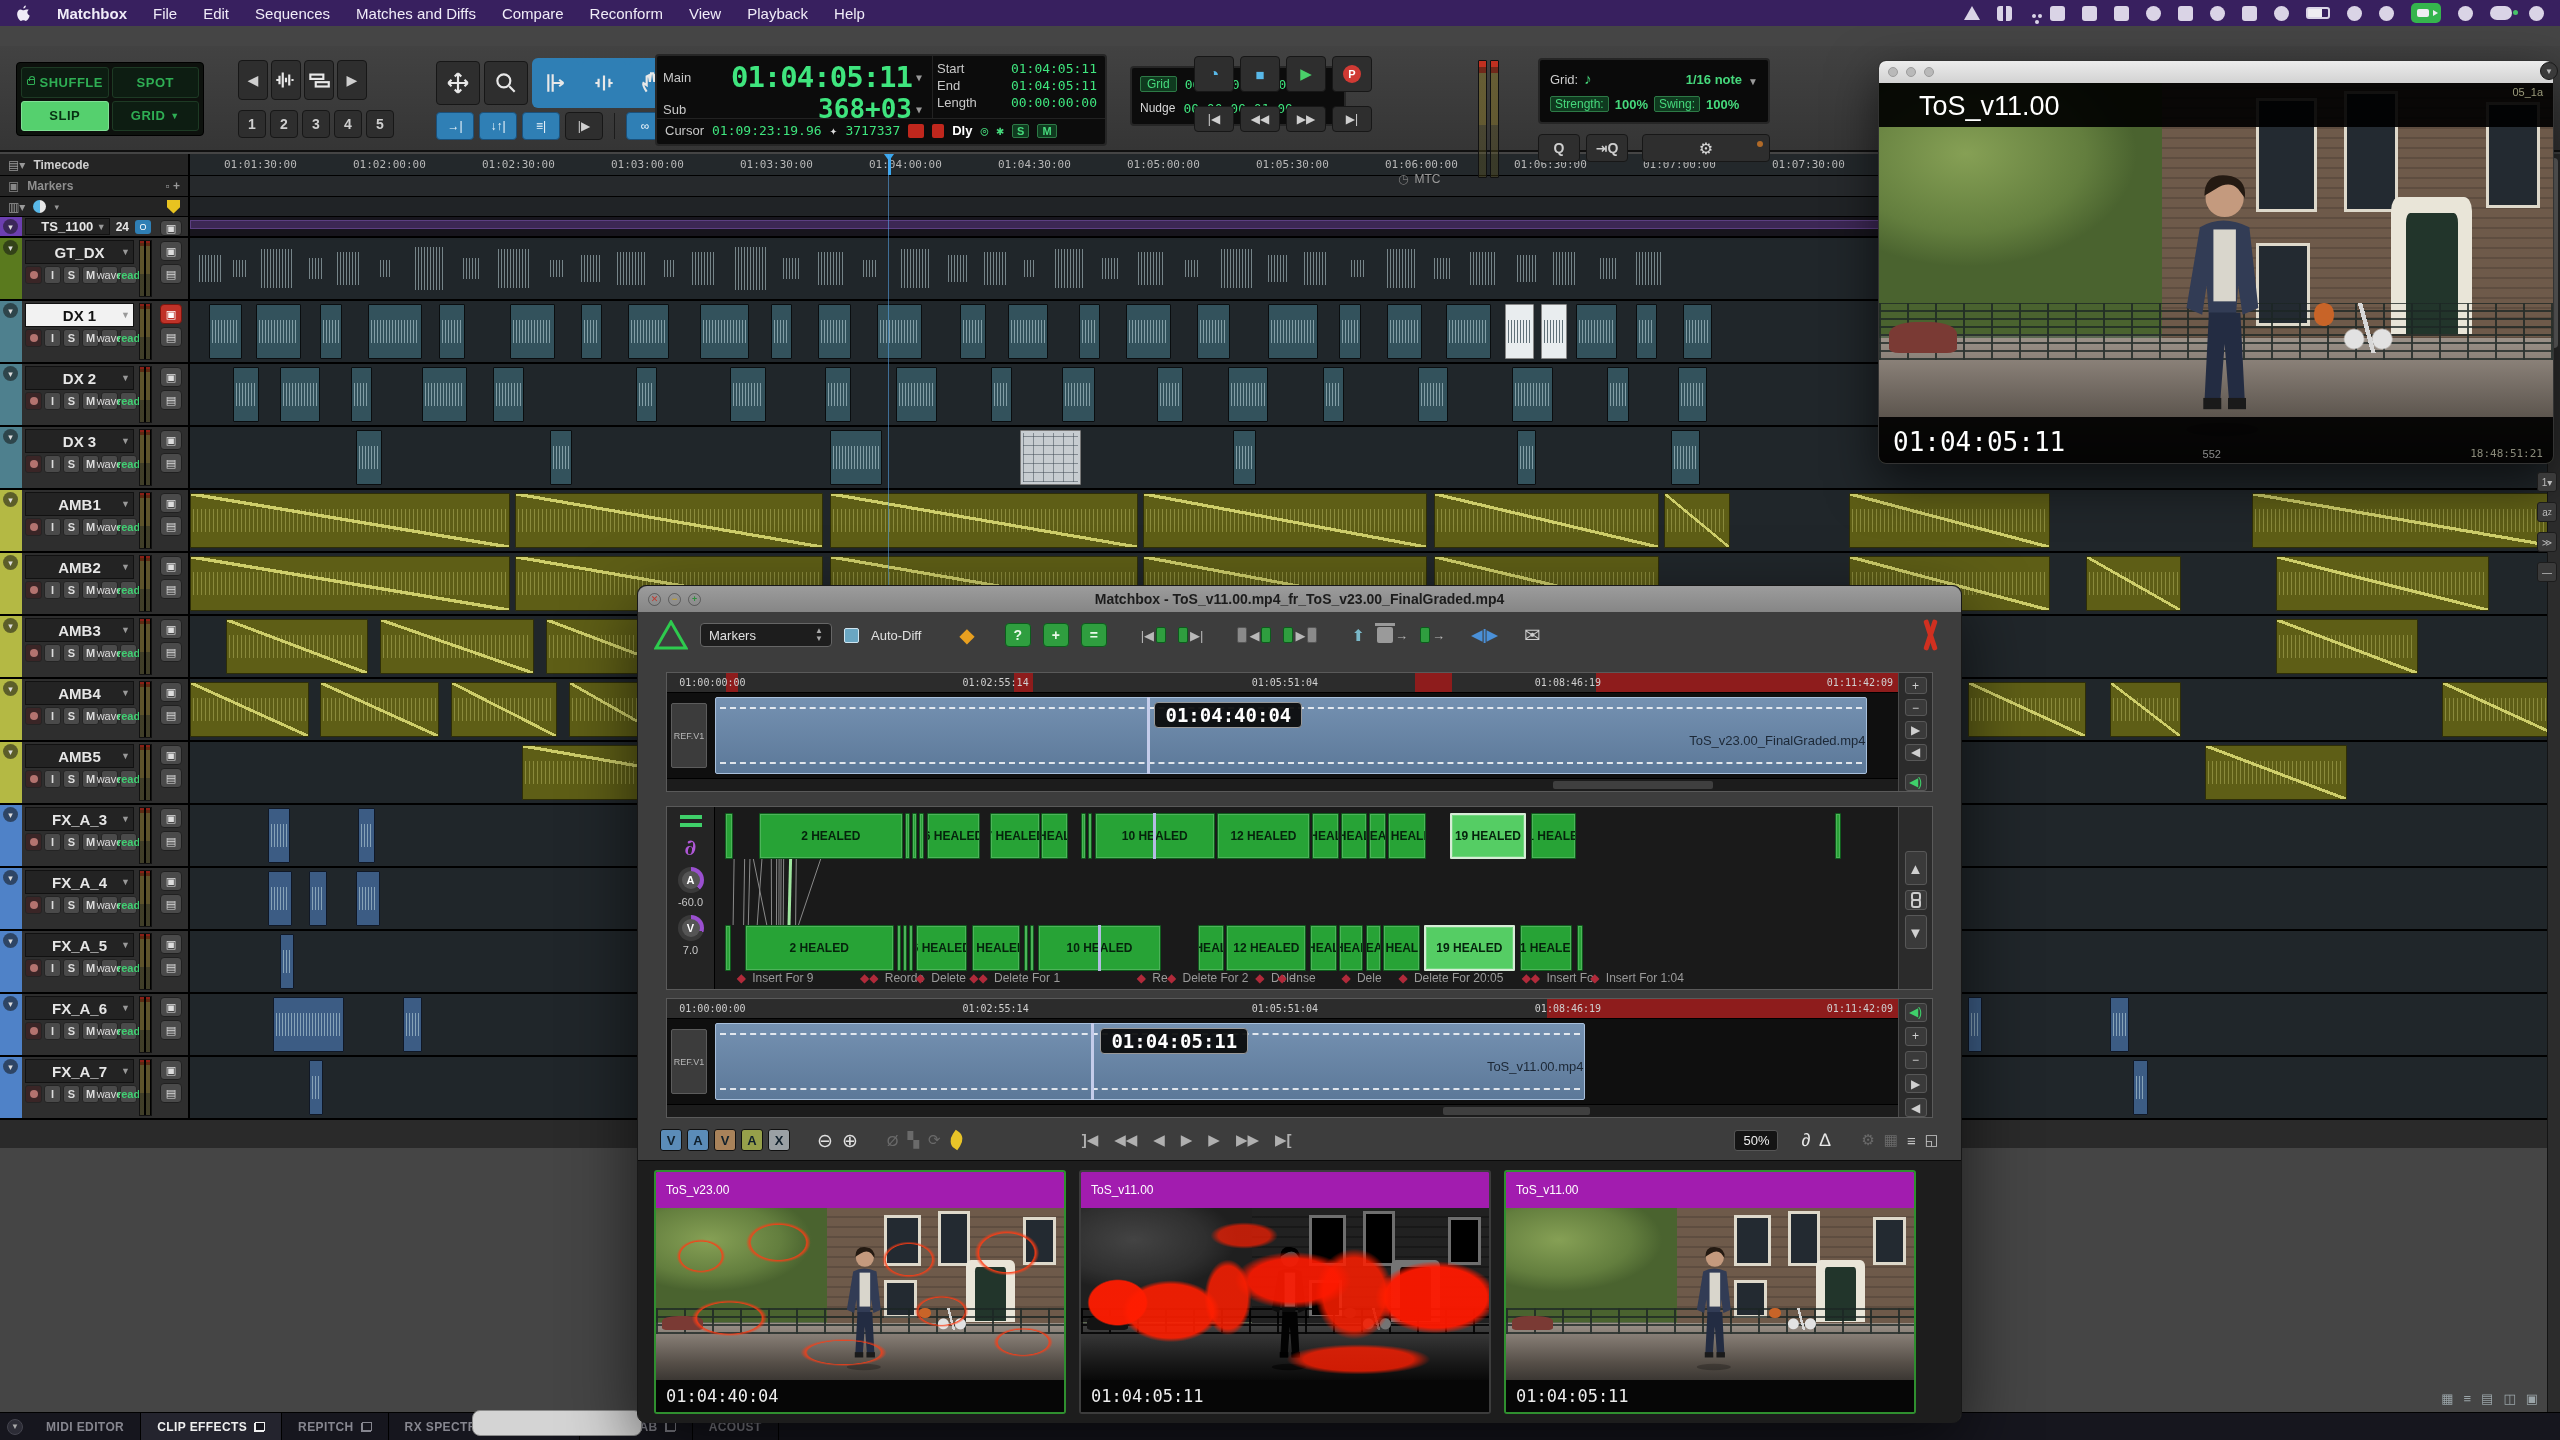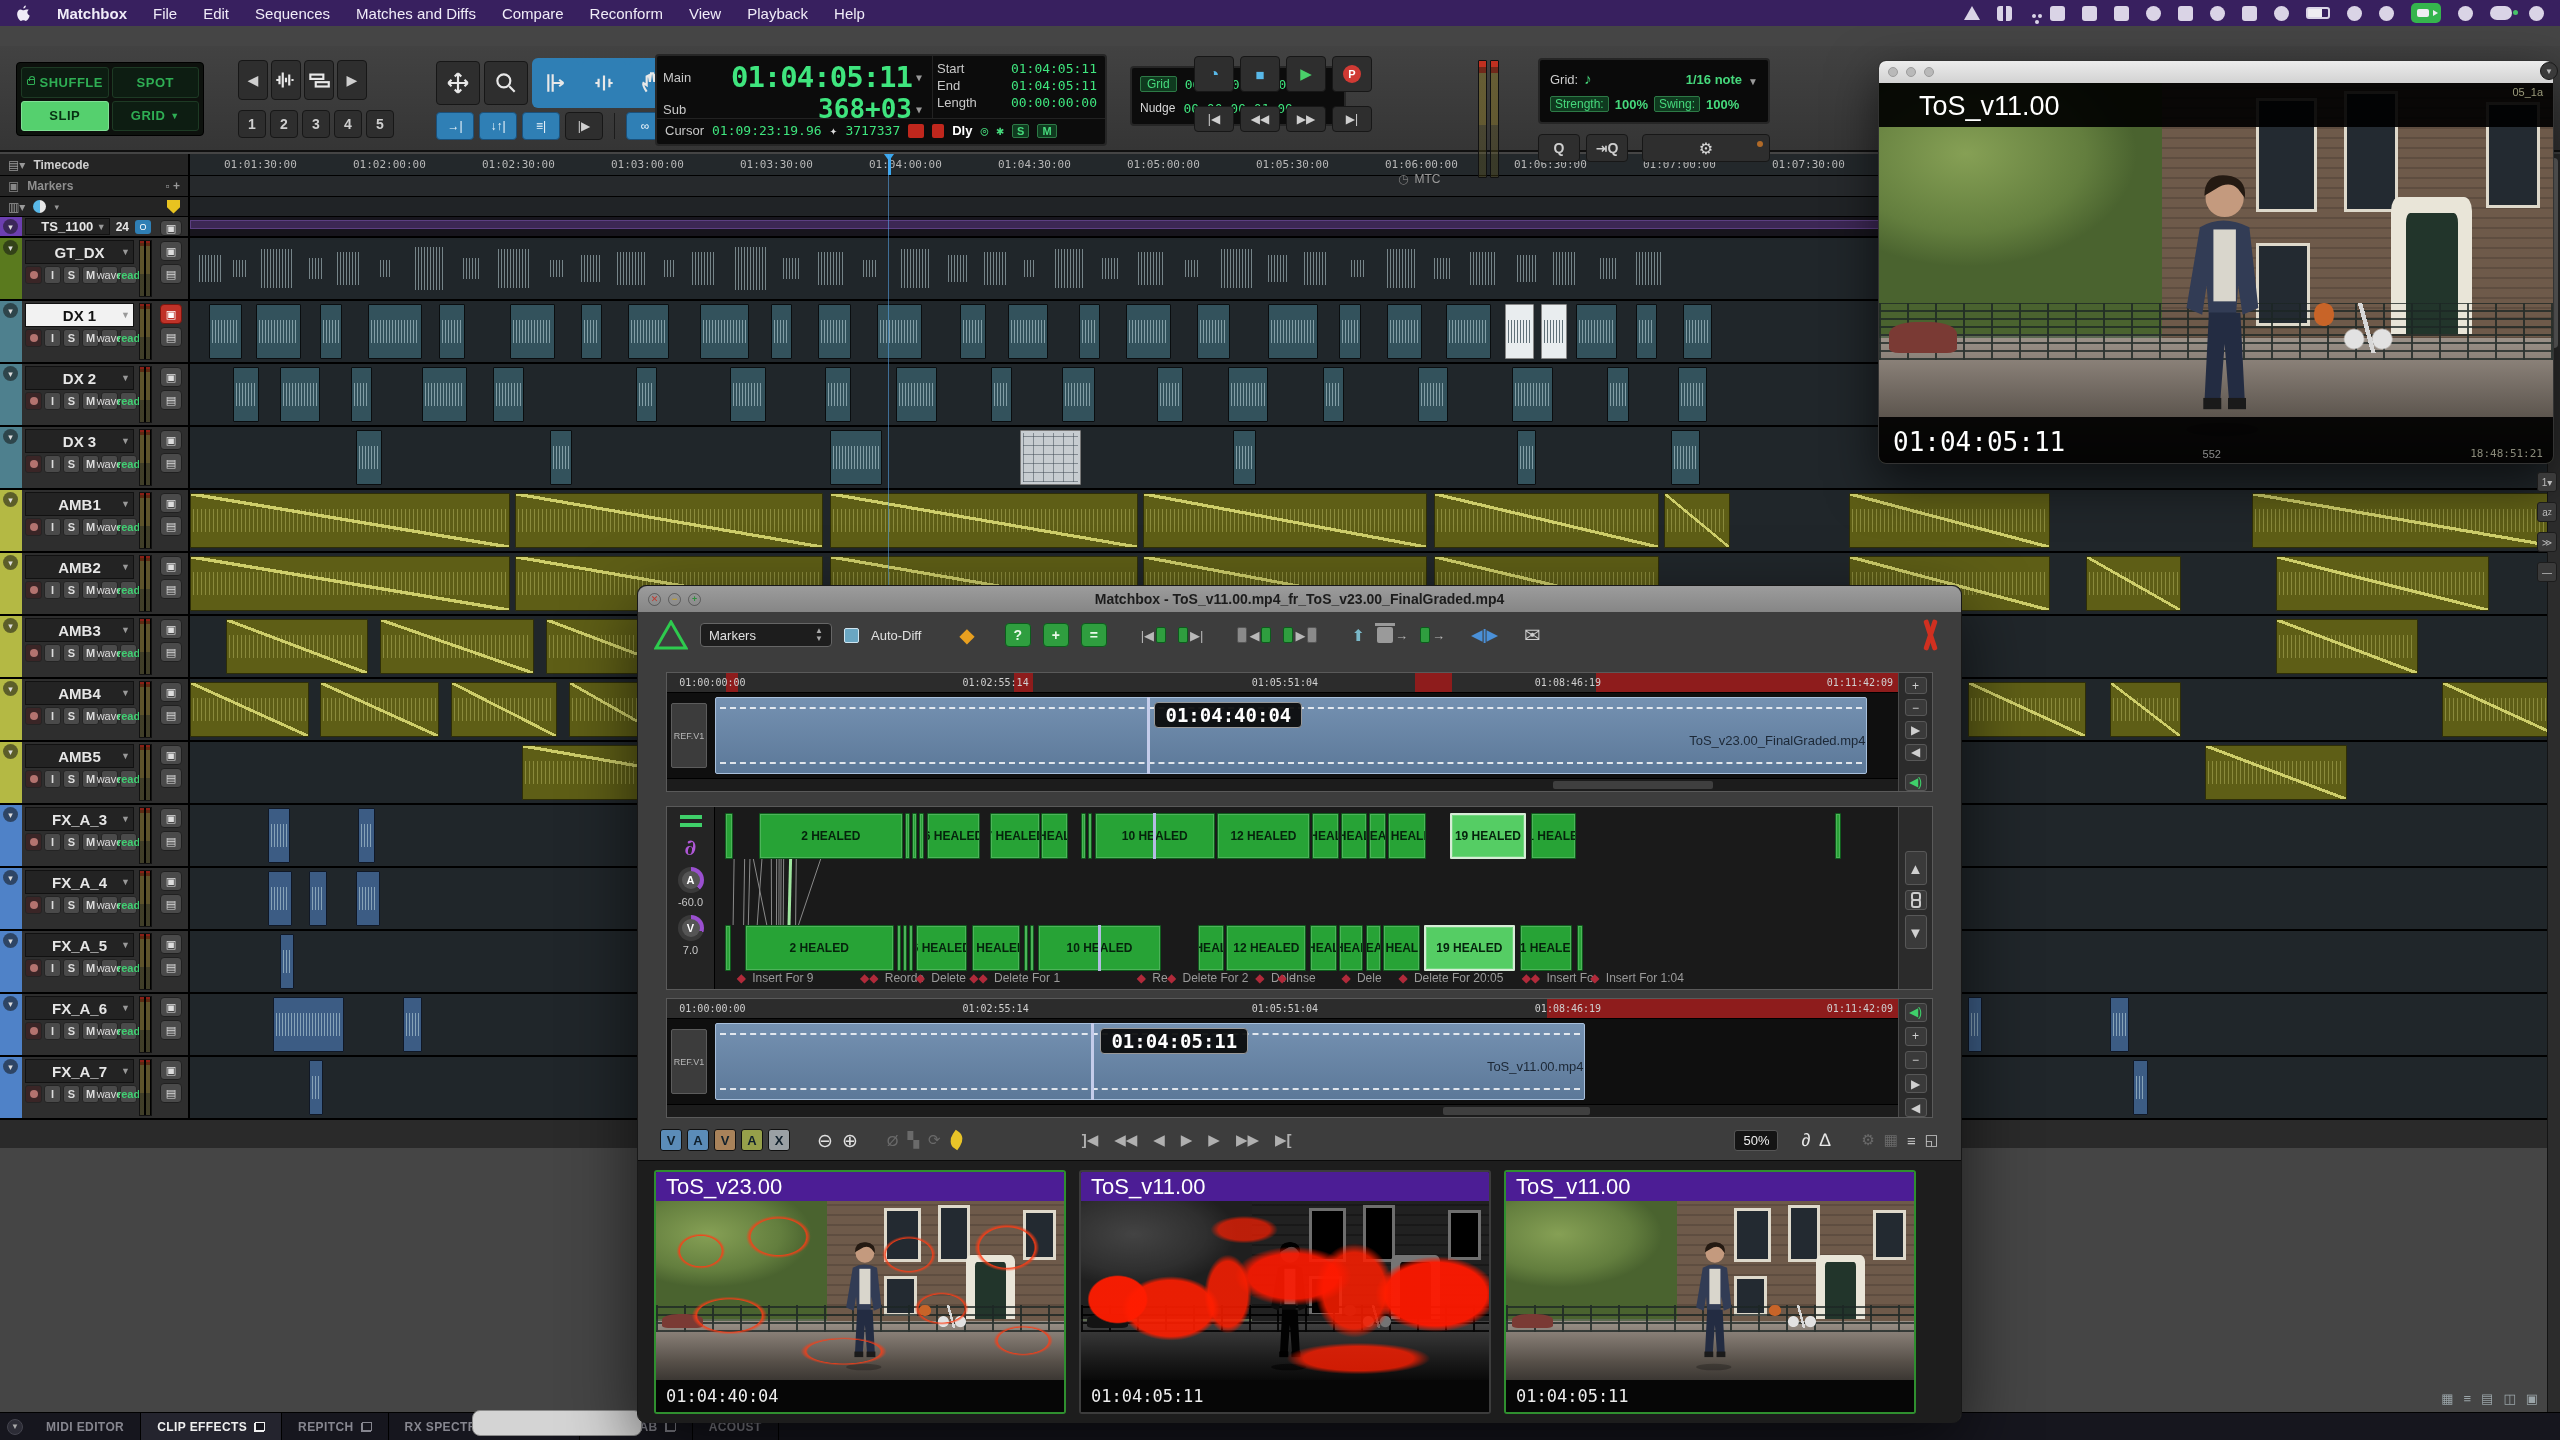--- a/index.html
+++ b/index.html
@@ -337,21 +337,21 @@
 .dimi{color:#6a6a6a;font-size:15px}
 .banana{width:13px;height:16px;background:#e8c428;border-radius:0 70% 0 70%;transform:rotate(35deg)}
 .mtrans{display:flex;gap:16px;margin-left:110px;color:#b0b0b0;font-size:15px;font-weight:bold}
 #mzpct{margin-left:auto;background:#141414;border:1px solid #555;border-radius:3px;color:#eee;font-size:13px;padding:2px 8px}
 .dsym{color:#e8e8e8;font-size:18px}
 
 #mb-thumbs{position:absolute;left:0;top:574px;width:100%;height:263px;background:#1d1d1d;border-top:1px solid #0a0a0a;
   border-radius:0 0 9px 9px;display:flex;gap:13px;padding:9px 16px}
 .thumb{width:412px;display:flex;flex-direction:column;border:2px solid #2f8f2f;border-radius:3px;overflow:hidden;background:#000}
 .thumb.dark{border-color:#3c3c3c}
-.thumb-title{height:29px;background:#4c1d95;color:#fff;font-size:22px;display:flex;align-items:center;padding:0 10px;z-index:3}
+.thumb-title{height:36px;background:#a21caf;color:#fff;font-size:12px;display:flex;align-items:center;padding:0 10px;z-index:3}
 .thumb-img{flex:1;position:relative;background:#111}
 .thumb-tc{height:32px;background:#060606;color:#ededed;font-size:17px;display:flex;align-items:center;padding:0 10px;
   font-family:"DejaVu Sans Mono",monospace;z-index:3}
 
 
 #tab-bar{position:absolute;left:0;bottom:0;right:0;height:28px;background:#16161e;border-top:1px solid #000;
   display:flex;align-items:stretch;z-index:4}
 #tab-circle{width:30px;display:flex;align-items:center;justify-content:center}
 #tab-circle i{width:16px;height:16px;border-radius:50%;background:#2c2c36;border:1px solid #44444e;color:#aaa;font-size:8px;
   display:flex;align-items:center;justify-content:center}

